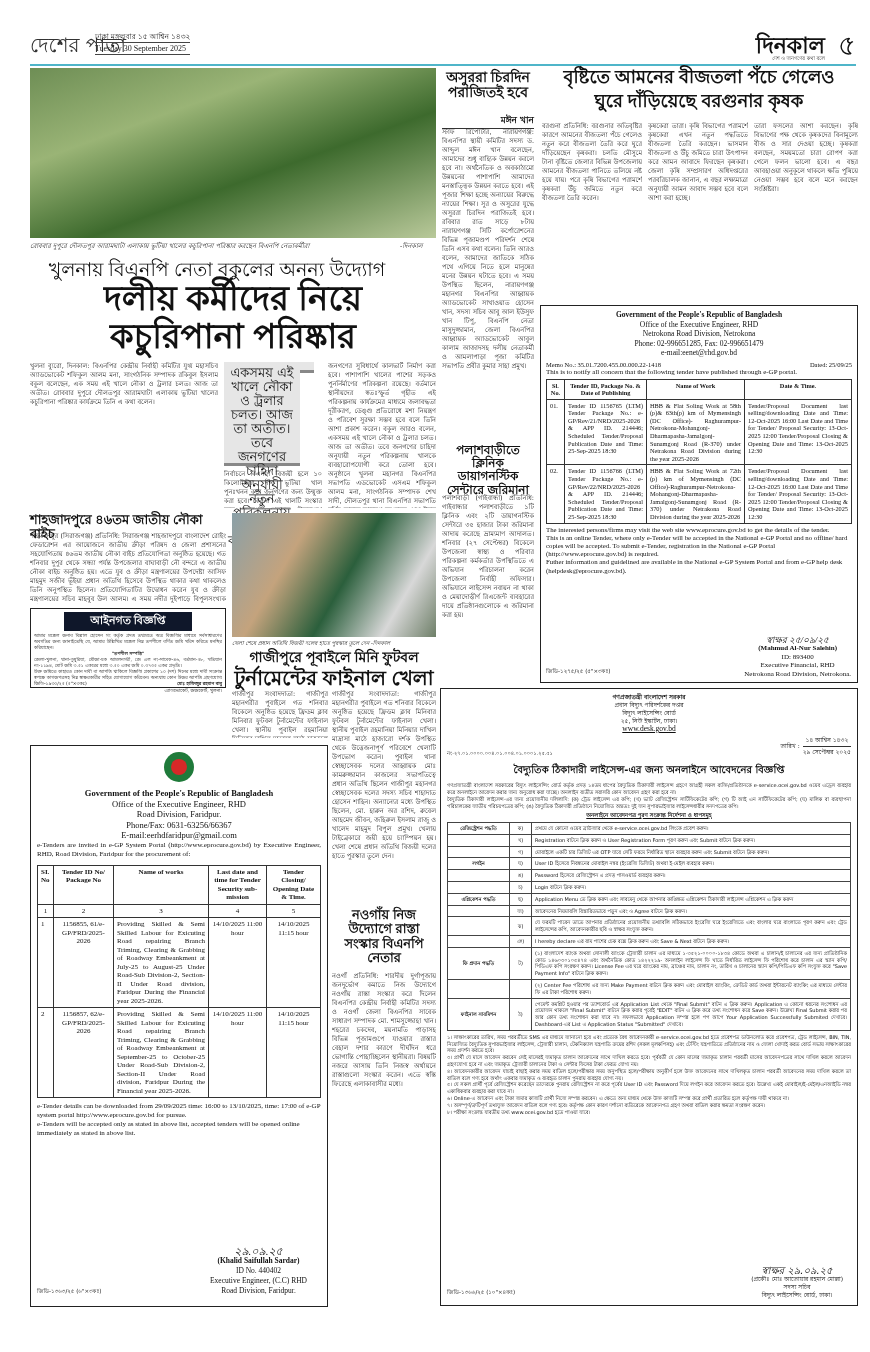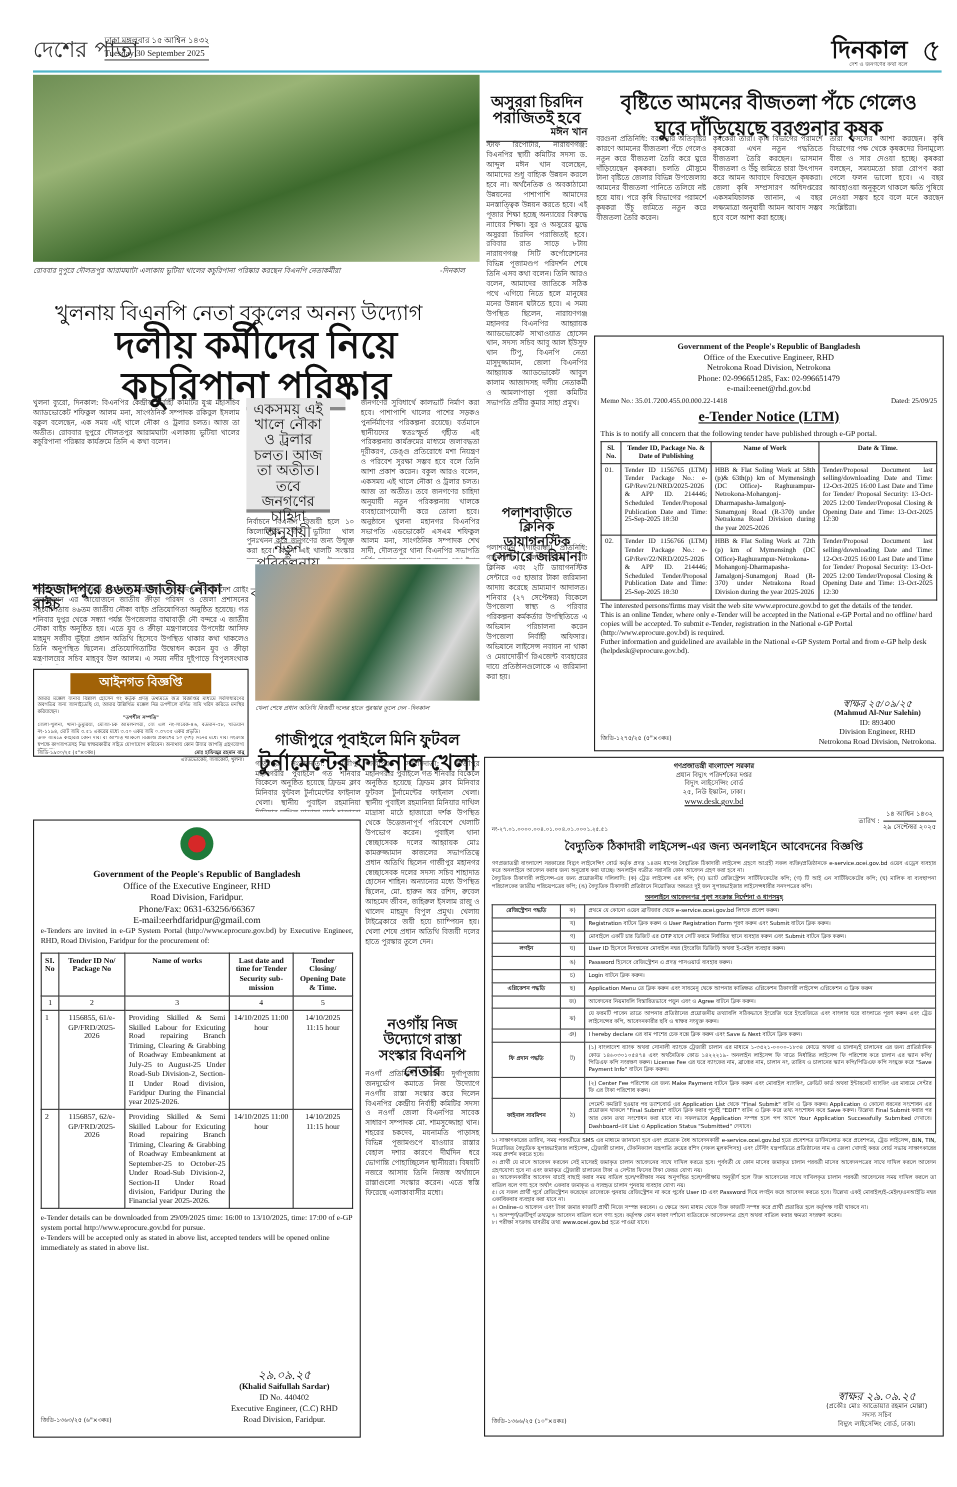--- a/index.html
+++ b/index.html
@@ -13,21 +13,21 @@
   #logo { right: 45px; top: 28px; font-size: 22px; font-weight: bold; font-family: "DejaVu Sans", sans-serif; }
   #logo-sub { right: 45px; top: 55px; font-size: 5px; color:#333; }
   #page-no { right: 14px; top: 24px; font-size: 28px; font-family: "DejaVu Sans", sans-serif; }
   #top-rule { left: 30px; top: 64px; width: 826px; height: 2px; background: #4fb5c9; }
 
   
   .photo { background: linear-gradient(160deg, #6e8e55 0%, #9ab476 30%, #3d6a2d 60%, #b9c99a 100%); }
   .photo2 { background: linear-gradient(120deg, #8aa0a8 0%, #c4a37d 30%, #2b5f3c 55%, #d8d8d8 80%, #6e7f68 100%); }
   .caption { font-size: 6.5px; font-style: italic; color: #222; }
 
-  .headline { font-weight: bold; font-family: Liberation Serif, serif; text-align: center; line-height: 1.1; margin-top: 16px; }
+  .headline { font-weight: bold; font-family: Liberation Sans, sans-serif; text-align: center; line-height: 1.1; }
   .body-text { font-size: 6.5px; line-height: 9px; text-align: justify; color: #222; font-family: "DejaVu Sans", sans-serif; }
   .box { border: 1.5px solid #222; }
   .notice { font-family: "Liberation Serif", serif; color: #111; }
   .notice table { border-collapse: collapse; width: 100%; }
   .notice td, .notice th { border: 1px solid #333; vertical-align: top; padding: 2px 3px; }
   .pullquote { background: #e6e6e6; border-bottom: 3px solid #888; font-size: 13px; line-height: 17px; text-align: center; padding: 4px; font-family: "DejaVu Sans", sans-serif; }
 </style>
 </head>
 <body>
 
@@ -51,21 +51,21 @@
 <div class="abs body-text" style="left:30px;top:362px;width:188px;height:140px;overflow:hidden;">খুলনা ব্যুরো, দিনকাল: বিএনপির কেন্দ্রীয় নির্বাহী কমিটির যুগ্ম মহাসচিব অ্যাডভোকেট শফিকুল আলম মনা, সাংগঠনিক সম্পাদক রকিবুল ইসলাম বকুল বলেছেন, এক সময় এই খালে নৌকা ও ট্রলার চলত। আজ তা অতীত। রোববার দুপুরে দৌলতপুর আরামঘাটা এলাকায় ভুটিয়া খালের কচুরিপানা পরিষ্কার কার্যক্রমে তিনি এ কথা বলেন।</div>
 <div class="abs pullquote" style="left:224px;top:362px;width:90px;height:0;"></div>
 <div class="abs pullquote" style="left:224px;top:362px;width:76px;height:104px;font-size:13px;line-height:14px;">একসময় এই খালে নৌকা ও ট্রলার চলত। আজ তা অতীত। তবে জনগণের চাহিদা অনুযায়ী নতুন পরিকল্পনায় খালকে ব্যবহারোপযোগী করে তোলা হবে</div>
 <div class="abs body-text" style="left:224px;top:470px;width:98px;height:38px;overflow:hidden;">নির্বাচনে বিএনপি বিজয়ী হলে ১০ কিলোমিটার দীর্ঘ ভুটিয়া খাল পুনঃখনন করে জনগণের জন্য উন্মুক্ত করা হবে। কেননা এই খালটি সংস্কার হলে মহানগরী খুলনার উত্তরাংশে জলাবদ্ধতা নিরসন হবে। তিনি বলেন, খালের দুই পাশে বসতি থাকায়</div>
 <div class="abs body-text" style="left:328px;top:362px;width:108px;height:146px;overflow:hidden;">জনগণের সুবিধার্থে কালভার্ট নির্মাণ করা হবে। পাশাপাশি খালের পাশের সড়কও পুনর্নির্মাণের পরিকল্পনা রয়েছে। বর্তমানে স্থানীয়দের স্বতঃস্ফূর্ত গৃহীত এই পরিকল্পনায় কার্যক্রমের মাধ্যমে জলাবদ্ধতা দূরীকরণ, ডেঙ্গু প্রতিরোধে মশা নিয়ন্ত্রণ ও পরিবেশ সুরক্ষা সম্ভব হবে বলে তিনি আশা প্রকাশ করেন। বকুল আরও বলেন, একসময় এই খালে নৌকা ও ট্রলার চলত। আজ তা অতীত। তবে জনগণের চাহিদা অনুযায়ী নতুন পরিকল্পনায় খালকে ব্যবহারোপযোগী করে তোলা হবে। অনুষ্ঠানে খুলনা মহানগর বিএনপির সভাপতি এডভোকেট এসএম শফিকুল আলম মনা, সাংগঠনিক সম্পাদক শেখ সাদী, দৌলতপুর থানা বিএনপির সভাপতি মুর্শিদ কামাল-সাধারণ সম্পাদক শেখ ইমাম হোসেনসহ বিভিন্ন পর্যায়ের বিএনপি, ছাত্রদল ও যুবদল নেতৃবৃন্দ উপস্থিত ছিলেন।</div>
 
 <div class="abs headline" style="left:30px;top:513px;width:196px;font-size:13px;text-align:left;">শাহজাদপুরে ৪৬তম জাতীয় নৌকা বাইচ</div>
 <div class="abs body-text" style="left:30px;top:532px;width:196px;height:72px;overflow:hidden;">শাহজাদপুর (সিরাজগঞ্জ) প্রতিনিধি: সিরাজগঞ্জ শাহজাদপুরে বাংলাদেশ রোইং ফেডারেশন এর আয়োজনে জাতীয় ক্রীড়া পরিষদ ও জেলা প্রশাসনের সহযোগিতায় ৪৬তম জাতীয় নৌকা বাইচ প্রতিযোগিতা অনুষ্ঠিত হয়েছে। গত শনিবার দুপুর থেকে সন্ধ্যা পর্যন্ত উপজেলার বাঘাবাড়ী নৌ বন্দরে এ জাতীয় নৌকা বাইচ অনুষ্ঠিত হয়। এতে যুব ও ক্রীড়া মন্ত্রণালয়ের উপদেষ্টা আসিফ মাহমুদ সজীব ভূঁইয়া প্রধান অতিথি হিসেবে উপস্থিত থাকার কথা থাকলেও তিনি অনুপস্থিত ছিলেন। প্রতিযোগিতাটির উদ্বোধন করেন যুব ও ক্রীড়া মন্ত্রণালয়ের সচিব মাহবুব উল আলম। এ সময় নদীর দুইপাড়ে বিপুলসংখ্যক দর্শকের ভিড় দেখা যায়।</div>
 
 <div class="abs box" style="left:30px;top:608px;width:196px;height:80px;padding:3px;">
-  <div style="background:#a16207;color:#fff;text-align:center;font-size:11px;font-weight:bold;font-family:Liberation Sans, sans-serif;margin:0 30px 2px;">আইনগত বিজ্ঞপ্তি</div>
+  <div style="background:#0f172a;color:#fff;text-align:center;font-size:11px;font-weight:bold;font-family:Liberation Serif, serif;margin:0 30px 2px;">আইনগত বিজ্ঞপ্তি</div>
   <div class="body-text" style="font-size:4.5px;line-height:6px;height:18px;overflow:hidden;">আমার মক্কেল জনাব বিল্লাল হোসেন গং কর্তৃক প্রদত্ত তথ্যমতে অত্র বিজ্ঞপ্তির মাধ্যমে সর্বসাধারণের অবগতির জন্য জানাইতেছি যে, আমার উল্লিখিত মক্কেল নিম্ন তপশীলে বর্ণিত জমি খরিদ করিতে মনস্থির করিয়াছেন।</div>
   <div class="body-text" style="font-size:4.5px;line-height:6px;text-align:center;font-weight:bold;">"তপশীল সম্পত্তি"</div>
   <div class="body-text" style="font-size:4.5px;line-height:6px;height:12px;overflow:hidden;">জেলা-খুলনা, থানা-ডুমুরিয়া, মৌজা-চক আমলনগরী, জে এল নং-সাবেক-৪৬, বর্তমান-৫৮, খতিয়ান নং-১১৯৪, মোট জমি ৩.৫১ একরের মধ্যে ৩.৫০ একর জমি ০.৩৭৩৫ একর প্রভৃতি।</div>
   <div class="body-text" style="font-size:4.5px;line-height:6px;height:12px;overflow:hidden;">উক্ত জমিতে কাহারও কোন দাবী বা আপত্তি থাকিলে বিজ্ঞপ্তি প্রকাশের ১০ (দশ) দিনের মধ্যে দাবী সংক্রান্ত স্বপক্ষে কাগজপত্রসহ নিম্ন স্বাক্ষরকারীর সহিত যোগাযোগ করিবেন। অন্যথায় কোন উজর আপত্তি গ্রহণযোগ্য হইবে না।</div>
   <div style="display:flex;justify-content:space-between;font-size:4.5px;font-family:'DejaVu Sans',sans-serif;">
     <span>জিডি-১৯৩০/২৫ (৫"×৩কঃ)</span>
     <span style="text-align:right;"><span style="font-weight:bold;">মোঃ হাফিজুর রহমান বাবু</span><br><span>এ্যাডভোকেট, জজকোর্ট, খুলনা।</span></span>
   </div>
 </div>
 
@@ -140,36 +140,35 @@
 <div class="abs headline" style="left:442px;top:70px;width:92px;font-size:14px;">অসুররা চিরদিন পরাজিতই হবে</div>
 <div class="abs" style="left:442px;top:113px;width:92px;border-bottom:1px solid #333;text-align:right;font-size:9px;font-weight:bold;font-family:'DejaVu Sans',sans-serif;">মঈন খান</div>
 <div class="abs body-text" style="left:442px;top:128px;width:92px;height:312px;overflow:hidden;">স্টাফ রিপোর্টার, নারায়ণগঞ্জ: বিএনপির স্থায়ী কমিটির সদস্য ড. আব্দুল মঈন খান বলেছেন, আমাদের শুধু বাহ্যিক উন্নয়ন করলে হবে না। অর্থনৈতিক ও অবকাঠামো উন্নয়নের পাশাপাশি আমাদের মনস্তাত্ত্বিক উন্নয়ন করতে হবে। এই পূজার শিক্ষা হচ্ছে অন্যায়ের বিরুদ্ধে ন্যায়ের শিক্ষা। সুর ও অসুরের যুদ্ধে অসুররা চিরদিন পরাজিতই হবে। রবিবার রাত সাড়ে ৮টায় নারায়ণগঞ্জ সিটি কর্পোরেশনের বিভিন্ন পূজামণ্ডপ পরিদর্শন শেষে তিনি এসব কথা বলেন। তিনি আরও বলেন, আমাদের জাতিকে সঠিক পথে এগিয়ে নিতে হলে মানুষের মনের উন্নয়ন ঘটাতে হবে। এ সময় উপস্থিত ছিলেন, নারায়ণগঞ্জ মহানগর বিএনপির আহ্বায়ক অ্যাডভোকেট সাখাওয়াত হোসেন খান, সদস্য সচিব আবু আল ইউসুফ খান টিপু, বিএনপি নেতা মাসুদুজ্জামান, জেলা বিএনপির আহ্বায়ক অ্যাডভোকেট আবুল কালাম আজাদসহ দলীয় নেতাকর্মী ও আমলাপাড়া পূজা কমিটির সভাপতি প্রবীর কুমার সাহা প্রমুখ।</div>
 
 <div class="abs headline" style="left:442px;top:444px;width:92px;font-size:12px;">পলাশবাড়ীতে ক্লিনিক ডায়াগনস্টিক সেন্টারে জরিমানা</div>
 <div class="abs body-text" style="left:442px;top:494px;width:92px;height:188px;overflow:hidden;">পলাশবাড়ী (গাইবান্ধা) প্রতিনিধি: গাইবান্ধার পলাশবাড়ীতে ১টি ক্লিনিক এবং ২টি ডায়াগনস্টিক সেন্টারে ৩৫ হাজার টাকা জরিমানা আদায় করেছে ভ্রাম্যমাণ আদালত। শনিবার (২৭ সেপ্টেম্বর) বিকেলে উপজেলা স্বাস্থ্য ও পরিবার পরিকল্পনা কর্মকর্তার উপস্থিতিতে এ অভিযান পরিচালনা করেন উপজেলা নির্বাহী অফিসার। অভিযানে লাইসেন্স নবায়ন না থাকা ও মেয়াদোত্তীর্ণ রিএজেন্ট ব্যবহারের দায়ে প্রতিষ্ঠানগুলোকে এ জরিমানা করা হয়।</div>
 
 <div class="abs headline" style="left:540px;top:68px;width:318px;font-size:18px;">বৃষ্টিতে আমনের বীজতলা পঁচে গেলেও</div>
 <div class="abs headline" style="left:540px;top:92px;width:318px;font-size:18px;text-align:center;">ঘুরে দাঁড়িয়েছে বরগুনার কৃষক</div>
 <div class="abs body-text" style="left:542px;top:122px;width:100px;height:176px;overflow:hidden;">বরগুনা প্রতিনিধি: বরগুনার অতিবৃষ্টির কারণে আমনের বীজতলা পঁচে গেলেও নতুন করে বীজতলা তৈরি করে ঘুরে দাঁড়িয়েছেন কৃষকরা। চলতি মৌসুমে টানা বৃষ্টিতে জেলার বিভিন্ন উপজেলায় আমনের বীজতলা পানিতে তলিয়ে নষ্ট হয়ে যায়। পরে কৃষি বিভাগের পরামর্শে কৃষকরা উঁচু জমিতে নতুন করে বীজতলা তৈরি করেন।</div>
-<div class="abs body-text" style="left:648px;top:122px;width:100px;height:176px;overflow:hidden;">কৃষকেরা তারা। কৃষি বিভাগের পরামর্শে কৃষকেরা এখন নতুন পদ্ধতিতে বীজতলা তৈরি করছেন। ভাসমান বীজতলা ও উঁচু জমিতে চারা উৎপাদন করে আমন আবাদে ফিরছেন কৃষকরা। জেলা কৃষি সম্প্রসারণ অধিদপ্তরের একসমযিচালক জানান, এ বছর লক্ষ্যমাত্রা অনুযায়ী আমন আবাদ সম্ভব হবে বলে আশা করা হচ্ছে।</div>
+<div class="abs body-text" style="left:648px;top:122px;width:100px;height:176px;overflow:hidden;">কৃষকেরা তারা। কৃষি বিভাগের পরামর্শে কৃষকেরা এখন নতুন পদ্ধতিতে বীজতলা তৈরি করছেন। ভাসমান বীজতলা ও উঁচু জমিতে চারা উৎপাদন করে আমন আবাদে ফিরছেন কৃষকরা। জেলা কৃষি সম্প্রসারণ অধিদপ্তরের পরবরিচালক জানান, এ বছর লক্ষ্যমাত্রা অনুযায়ী আমন আবাদ সম্ভব হবে বলে আশা করা হচ্ছে।</div>
 <div class="abs body-text" style="left:754px;top:122px;width:104px;height:176px;overflow:hidden;">তারা ফসলের আশা করছেন। কৃষি বিভাগের পক্ষ থেকে কৃষকদের বিনামূল্যে বীজ ও সার দেওয়া হচ্ছে। কৃষকরা বলছেন, সময়মতো চারা রোপণ করা গেলে ফলন ভালো হবে। এ বছর আবহাওয়া অনুকূলে থাকলে ক্ষতি পুষিয়ে নেওয়া সম্ভব হবে বলে মনে করছেন সংশ্লিষ্টরা।</div>
 
 <div class="abs box notice" style="left:540px;top:305px;width:318px;height:378px;padding:4px 5px;">
   <div style="text-align:center;font-size:7.5px;line-height:9.5px;">
     <div style="font-weight:bold;">Government of the People's Republic of Bangladesh</div>
     <div>Office of the Executive Engineer, RHD</div>
     <div>Netrokona Road Division, Netrokona</div>
     <div>Phone: 02-996651285, Fax: 02-996651479</div>
     <div>e-mail:eenet@rhd.gov.bd</div>
   </div>
   <div style="display:flex;justify-content:space-between;font-size:6.5px;margin-top:3px;">
     <span>Memo No.: 35.01.7200.455.00.000.22-1418</span>
     <span>Dated: 25/09/25</span>
   </div>
-  <div style="text-align:center;font-size:13px;font-weight:bold;text-decoration:underline;margin:3px 0;">e-Tender Notice (LTM)</div>
   <div style="font-size:7px;line-height:9px;margin-bottom:2px;">This is to notify all concern that the following tender have published through e-GP portal.</div>
   <table style="font-size:6.3px;line-height:7.6px;">
     <tbody>
         <tr>
       <th style="width:18px;">Sl. No.</th>
       <th style="width:82px;">Tender ID, Package No. &amp; Date of Publishing</th>
       <th style="width:98px;">Name of Work</th>
       <th>Date &amp; Time.</th>
     </tr>
     <tr>
@@ -186,21 +185,21 @@
     </tr>
   </tbody>
     </table>
   <div style="font-size:6.8px;line-height:8.2px;margin-top:2px;">The interested persons/firms may visit the web site www.eprocure.gov.bd to get the details of the tender.</div>
   <div style="font-size:6.8px;line-height:8.2px;">This is an online Tender, where only e-Tender will be accepted in the National e-GP Portal and no offline/ hard copies will be accepted. To submit e-Tender, registration in the National e-GP Portal (http://www.eprocure.gov.bd) is required.</div>
   <div style="font-size:6.8px;line-height:8.2px;">Futher information and guidelined are available in the National e-GP System Portal and from e-GP help desk (helpdesk@eprocure.gov.bd).</div>
   <div style="position:absolute;right:6px;bottom:4px;text-align:center;font-size:7px;line-height:8.5px;">
     <div style="font-size:9px;font-style:italic;">স্বাক্ষর ২৫/০৯/২৫</div>
     <div style="font-weight:bold;">(Mahmud Al-Nur Salehin)</div>
     <div>ID: 893400</div>
-    <div>Division Engineer, RHD</div>
+    <div>Executive Financial, RHD</div>
     <div>Netrokona Road Division, Netrokona.</div>
   </div>
   <div style="position:absolute;left:5px;bottom:6px;font-size:5.5px;font-family:'DejaVu Sans',sans-serif;">জিডি-১২৭৫/২৫ (৫"×৩কঃ)</div>
 </div>
 
 <div class="abs box" style="left:440px;top:688px;width:418px;height:618px;padding:4px 6px;font-family:'DejaVu Sans',sans-serif;">
   <div style="text-align:center;font-size:6px;line-height:8px;">
     <div style="font-weight:bold;">গণপ্রজাতন্ত্রী বাংলাদেশ সরকার</div>
     <div>প্রধান বিদ্যুৎ পরিদর্শকের দপ্তর</div>
     <div>বিদ্যুৎ লাইসেন্সিং বোর্ড</div>

